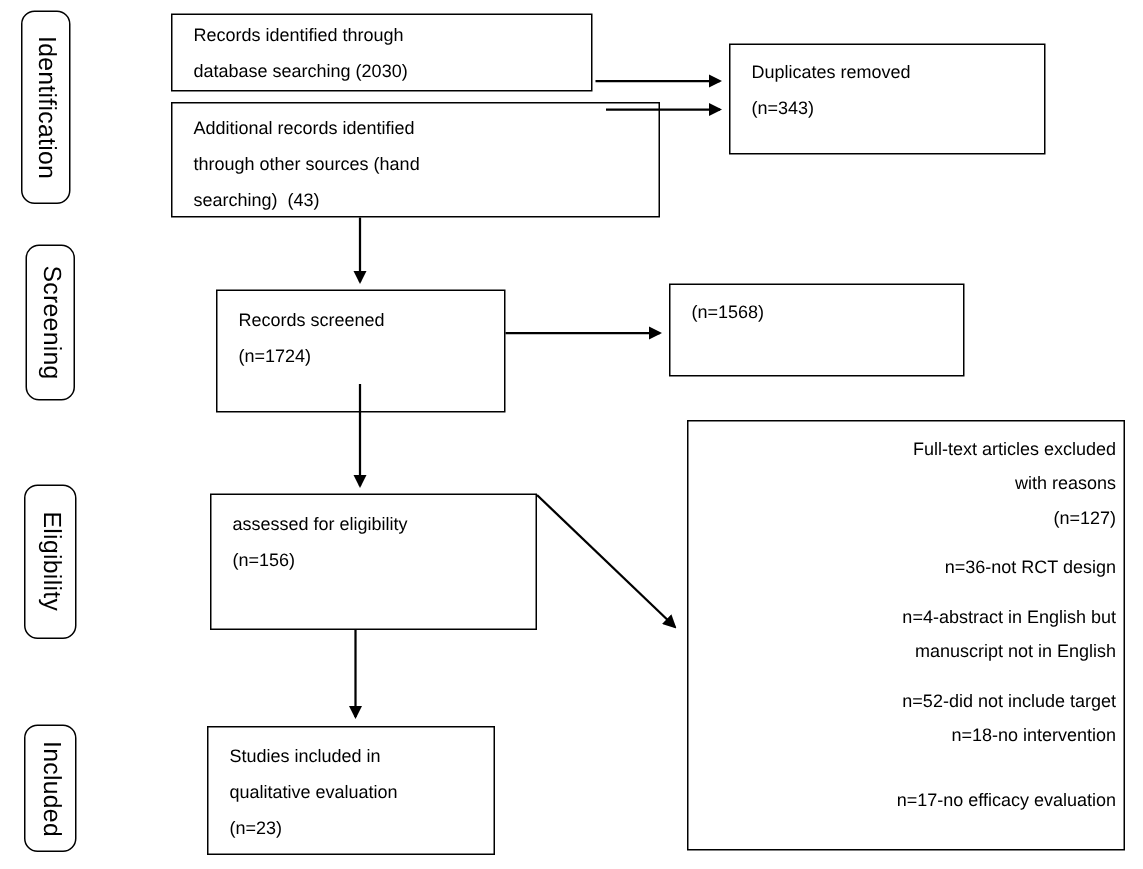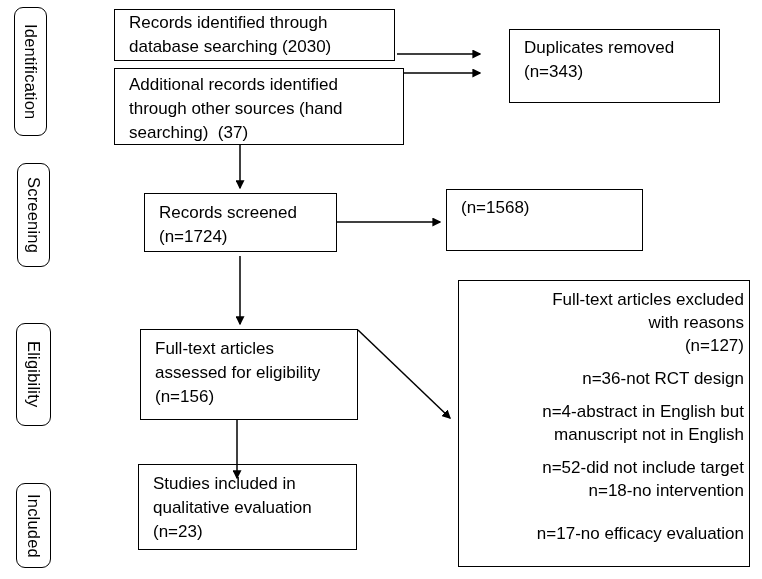--- a/index.html
+++ b/index.html
@@ -33,36 +33,36 @@
   #stage-identification { left: 14px; top: 7px;   width: 33px; height: 129px; }
   #stage-screening      { left: 17px; top: 163px; width: 33px; height: 104px; }
   #stage-eligibility    { left: 16px; top: 323px; width: 35px; height: 103px; }
   #stage-included       { left: 16px; top: 483px; width: 35px; height: 85px; }
 
   
   .box {
     position: absolute;
     border: 1.7px solid #000;
     background: #fff;
-    font-size: 17px;
+    font-size: 12px;
     line-height: 24px;
     padding: 6px 5px 0 14px;
     overflow: hidden;
   }
   .line { white-space: pre-wrap; }
 
   #box-db-search       { left: 114px; top: 9px;   width: 281px; height: 52px; padding-top: 1px; }
-  #box-other-sources   { left: 114px; top: 68px;  width: 290px; height: 77px; padding-top: 4px; }
-  #box-duplicates      { left: 486px; top: 29px;  width: 211px; height: 74px; margin-left: 23px; }
-  #box-screened        { left: 144px; top: 193px; width: 193px; height: 59px; padding-top: 7px; }
+  #box-other-sources   { left: 114px; top: 68px;  width: 326px; height: 77px; padding-top: 4px; }
+  #box-duplicates      { left: 486px; top: 29px;  width: 211px; height: 74px; }
+  #box-screened        { left: 144px; top: 193px; width: 193px; height: 82px; padding-top: 7px; }
   #box-excluded        { left: 446px; top: 189px; width: 197px; height: 62px; }
   #box-fulltext        { left: 140px; top: 329px; width: 218px; height: 91px; padding-top: 7px; }
   #box-ft-excluded     { left: 458px; top: 280px; width: 292px; height: 287px;
                          line-height: 23px; padding-top: 7px; text-align: right; }
-  #box-included        { left: 138px; top: 464px; width: 219px; height: 86px; padding-top: 7px; }
+  #box-included        { left: 138px; top: 484px; width: 192px; height: 86px; padding-top: 7px; }
 
   
   #box-ft-excluded .line:nth-child(4),
   #box-ft-excluded .line:nth-child(5),
   #box-ft-excluded .line:nth-child(7) { margin-top: 10px; }
   #box-ft-excluded .line:nth-child(9) { margin-top: 20px; }
 
   svg.arrows {
     position: absolute;
     left: 0; top: 0;
@@ -82,39 +82,38 @@
   <div class="stage" id="stage-included">Included</div>
 
   <div class="box" id="box-db-search">
       <div class="line">Records identified through</div>
       <div class="line">database searching (2030)</div>
     </div>
 
   <div class="box" id="box-other-sources">
       <div class="line">Additional records identified</div>
       <div class="line">through other sources (hand</div>
-      <div class="line">searching)  (37)</div>
+      <div class="line">searching)  (43)</div>
     </div>
 
   <div class="box" id="box-duplicates">
       <div class="line">Duplicates removed</div>
       <div class="line">(n=343)</div>
     </div>
 
   <div class="box" id="box-screened">
       <div class="line">Records screened</div>
       <div class="line">(n=1724)</div>
     </div>
 
   <div class="box" id="box-excluded">
       <div class="line">(n=1568)</div>
     </div>
 
   <div class="box" id="box-fulltext">
-      <div class="line">Full-text articles</div>
       <div class="line">assessed for eligibility</div>
       <div class="line">(n=156)</div>
     </div>
 
   <div class="box" id="box-ft-excluded">
       <div class="line">Full-text articles excluded</div>
       <div class="line">with reasons</div>
       <div class="line">(n=127)</div>
       <div class="line">n=36-not RCT design</div>
       <div class="line">n=4-abstract in English but</div>

